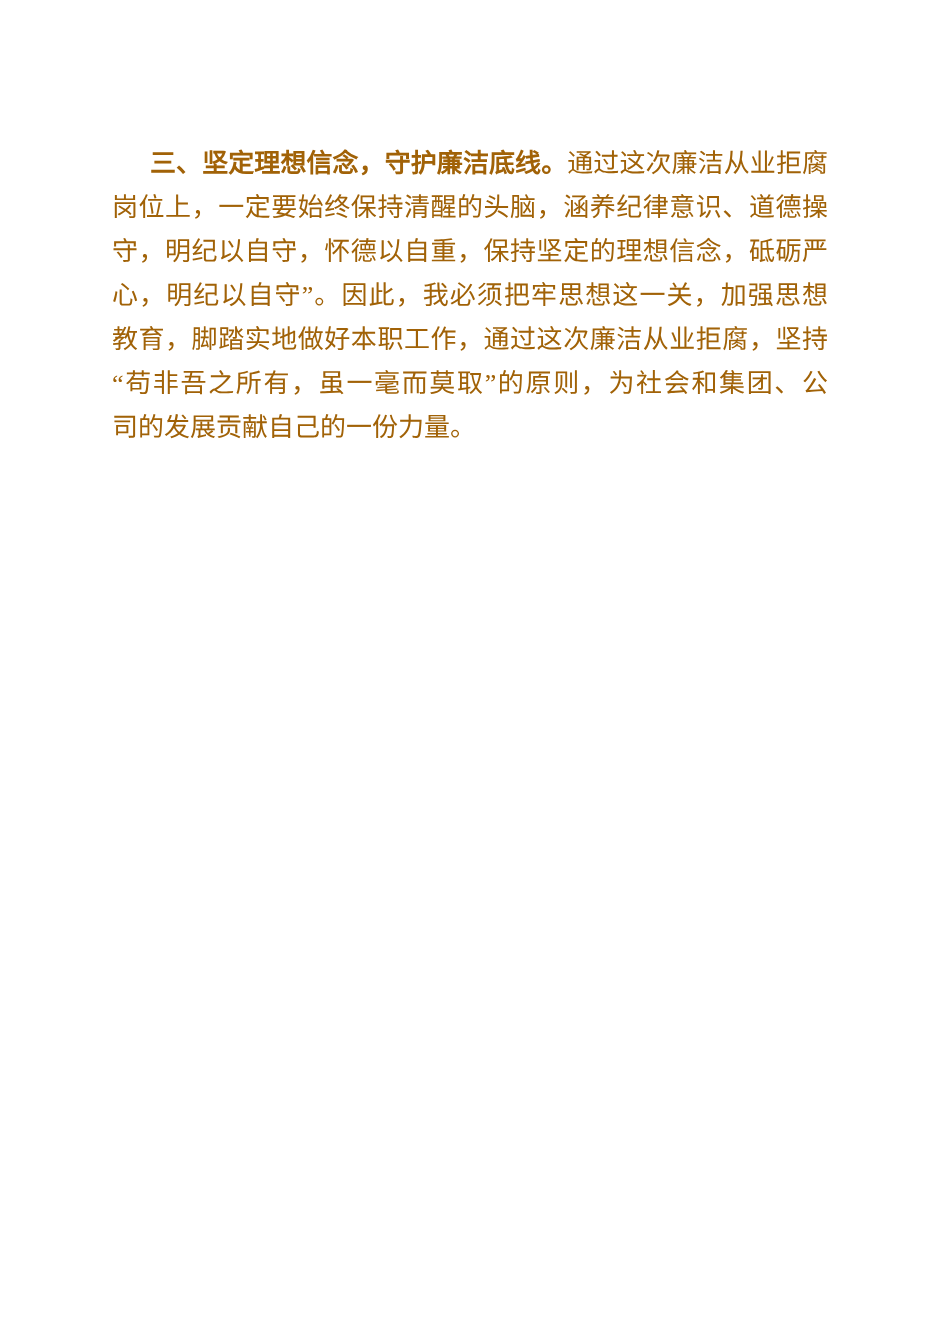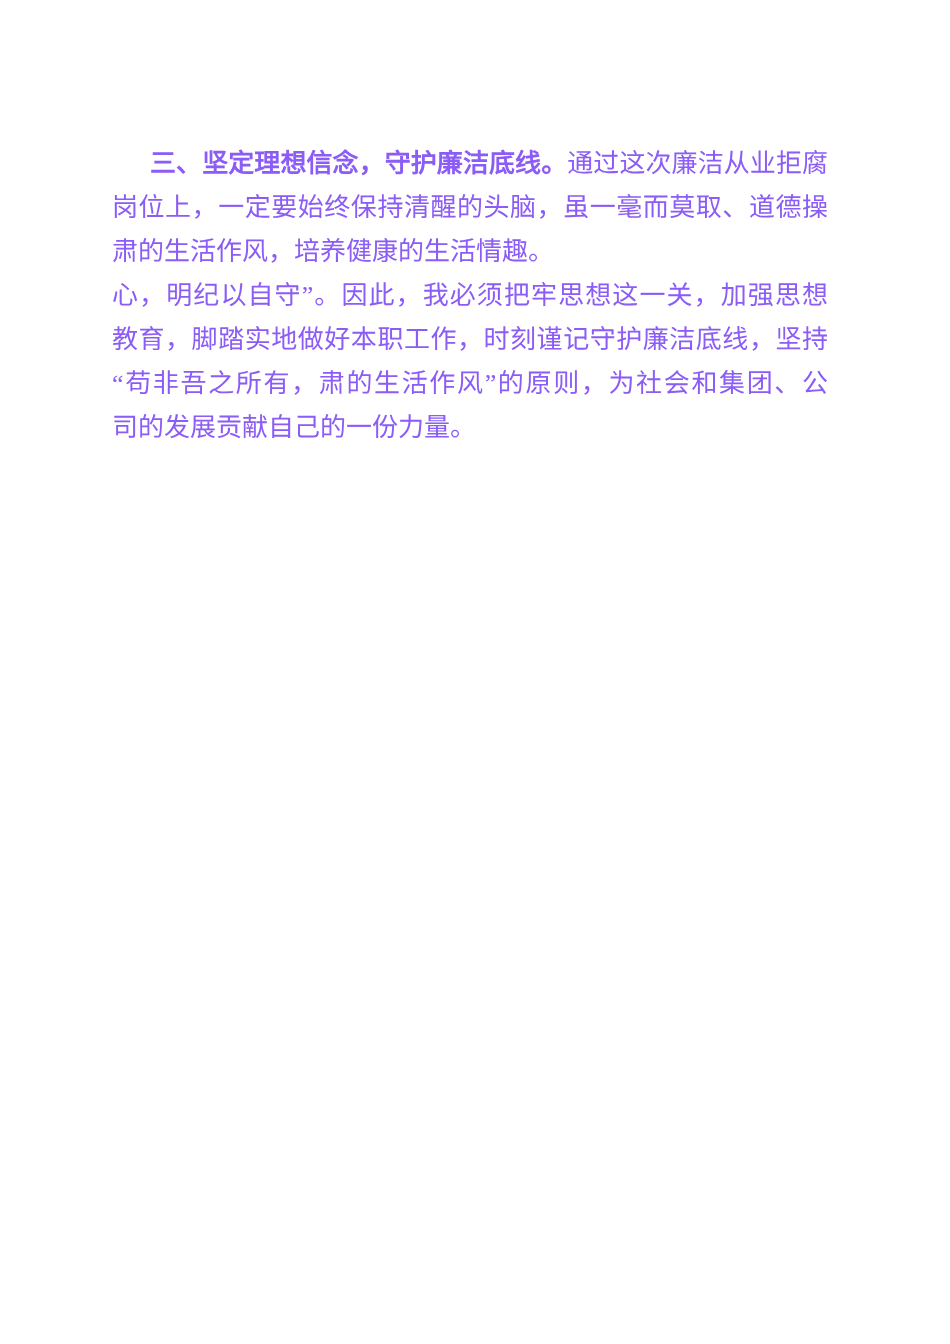--- a/index.html
+++ b/index.html
@@ -16,21 +16,21 @@
     color: #000000;
     font-family: "Liberation Serif", "DejaVu Serif", serif;
   }
   .textblock {
     position: absolute;
     left: 112px;
     top: 141px;
     width: 716px;
     font-size: 26px;
     line-height: 44px;
-    color: #8b5cf6;
+    color: #a16207;
   }
   .line {
     margin: 0;
     padding: 0;
     text-align: justify;
     text-align-last: justify;
     white-space: nowrap;
   }
   .line.last {
     text-align: left;
@@ -46,28 +46,28 @@
 </style>
 </head>
 <body>
 
 <div class="page">
   <div class="textblock">
 
     <p class="line indent"><span class="head">三、坚定理想信念，守护廉洁底线。</span><span>通过这次廉洁从业拒腐</span></p>
 
 
-    <p class="line">岗位上，一定要始终保持清醒的头脑，虽一毫而莫取、道德操</p>
+    <p class="line">岗位上，一定要始终保持清醒的头脑，涵养纪律意识、道德操</p>
 
+    <p class="line">守，明纪以自守，怀德以自重，保持坚定的理想信念，砥砺严</p>
 
-    <p class="line last">肃的生活作风，培养健康的生活情趣。</p>
 
 
     <p class="line">心，明纪以自守”。因此，我必须把牢思想这一关，加强思想</p>
 
-    <p class="line">教育，脚踏实地做好本职工作，时刻谨记守护廉洁底线，坚持</p>
+    <p class="line">教育，脚踏实地做好本职工作，通过这次廉洁从业拒腐，坚持</p>
 
-    <p class="line">“苟非吾之所有，肃的生活作风”的原则，为社会和集团、公</p>
+    <p class="line">“苟非吾之所有，虽一毫而莫取”的原则，为社会和集团、公</p>
 
     <p class="line last">司的发展贡献自己的一份力量。</p>
 
   </div>
 </div>
 
 </body></html>

